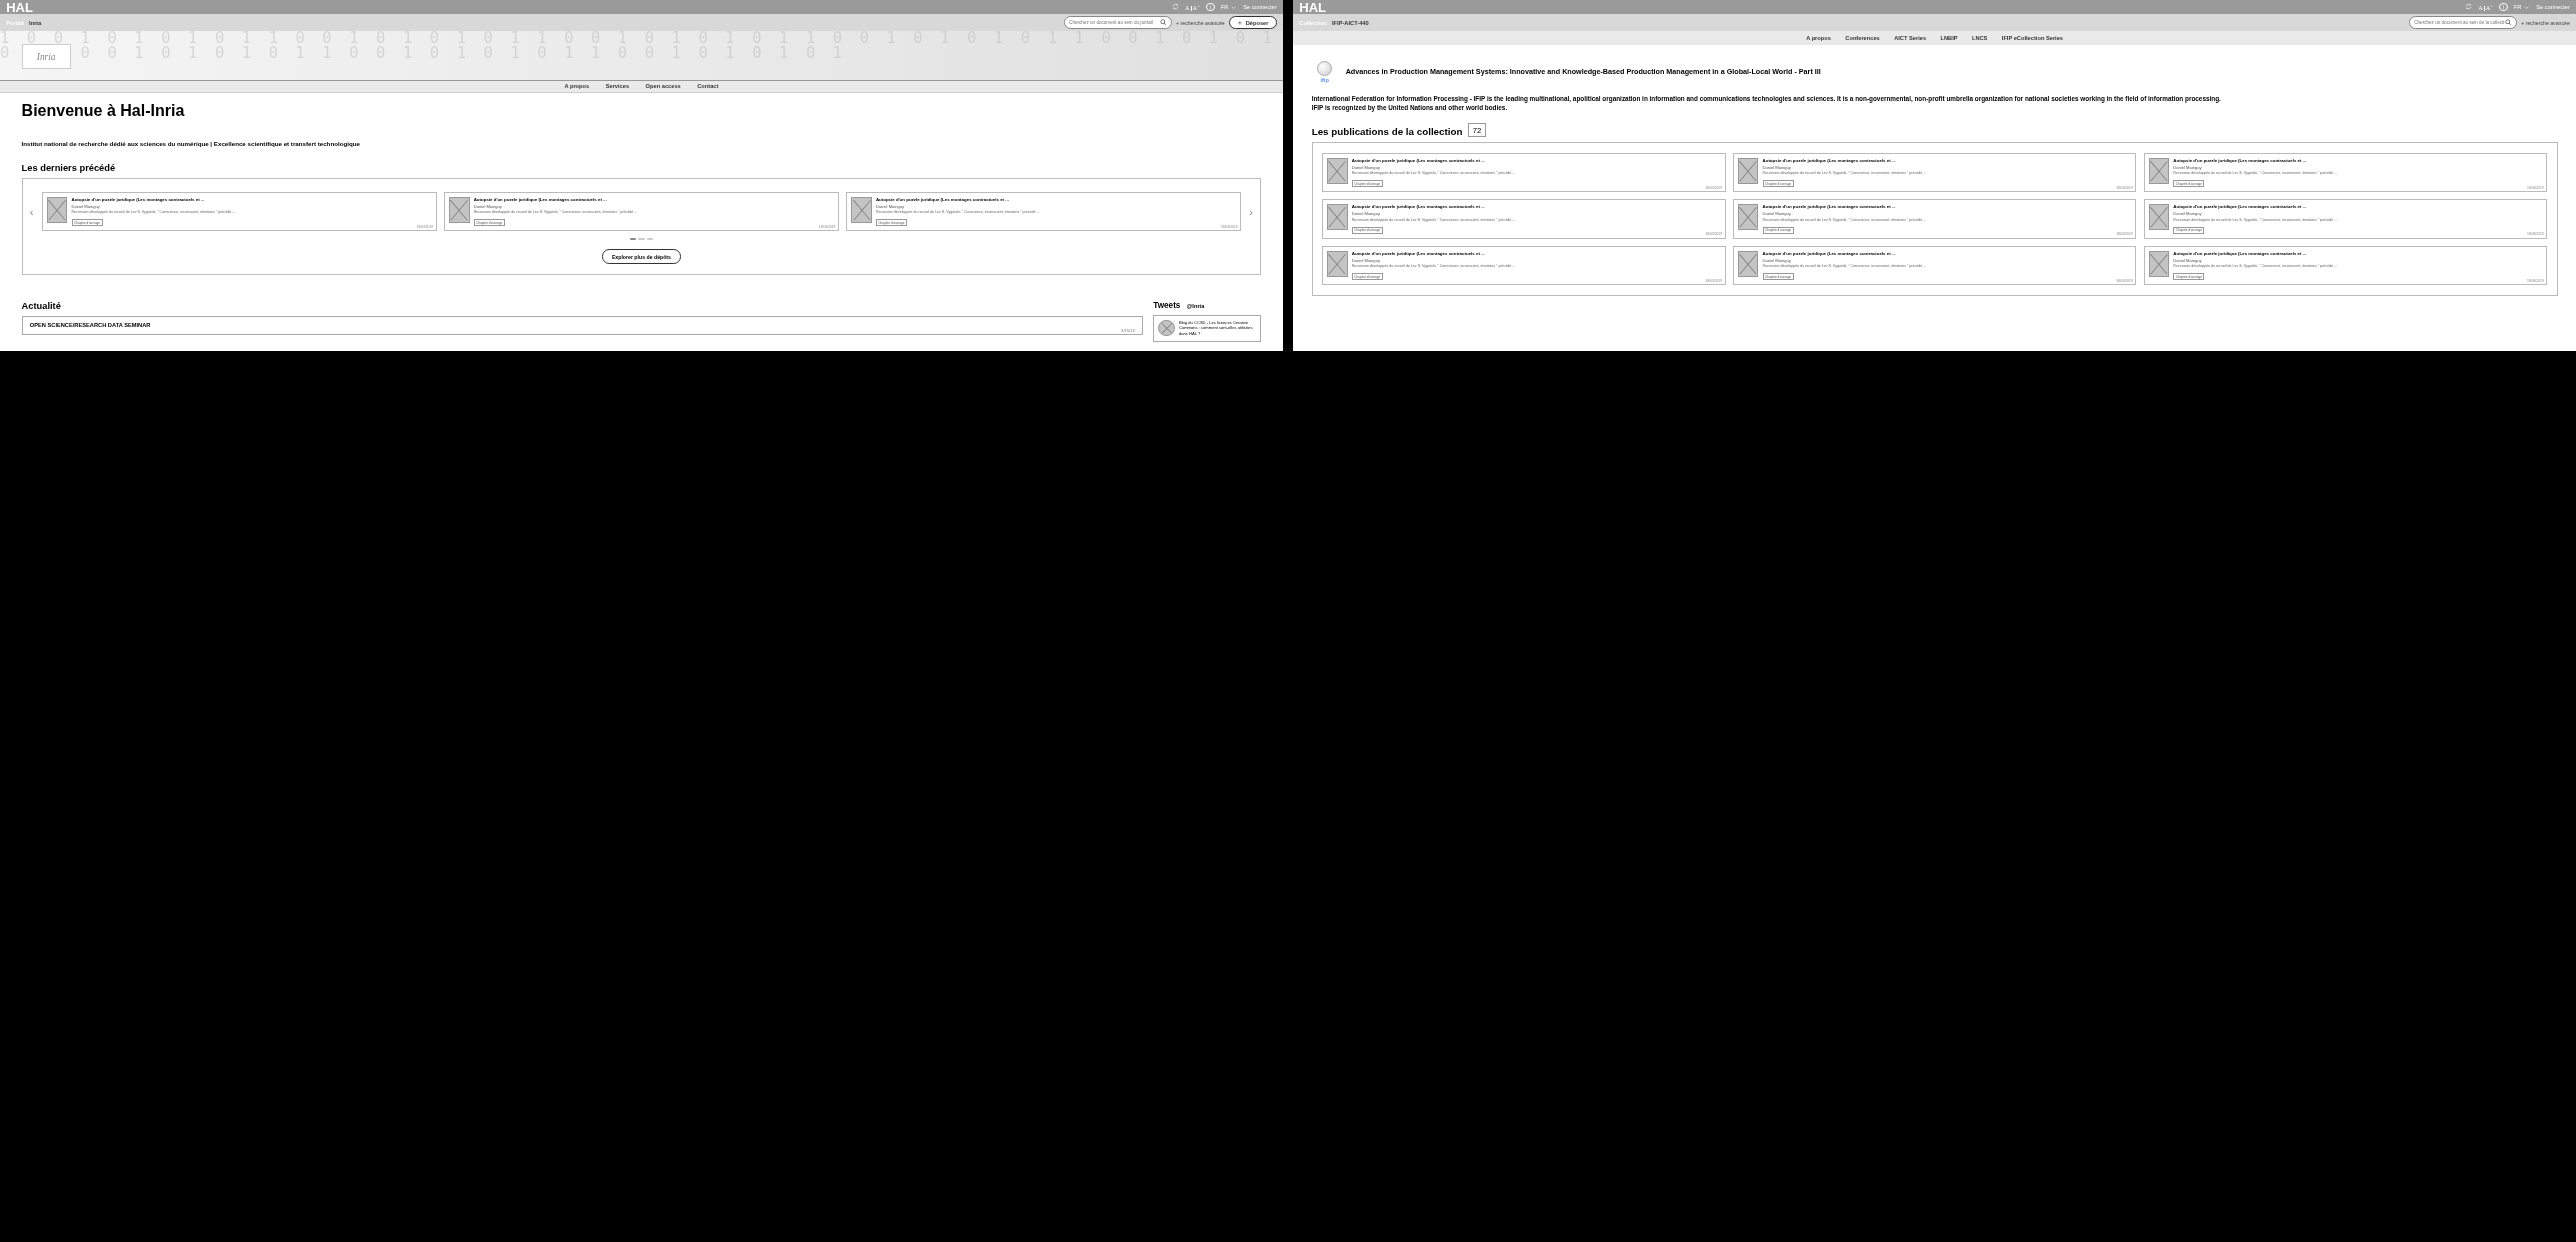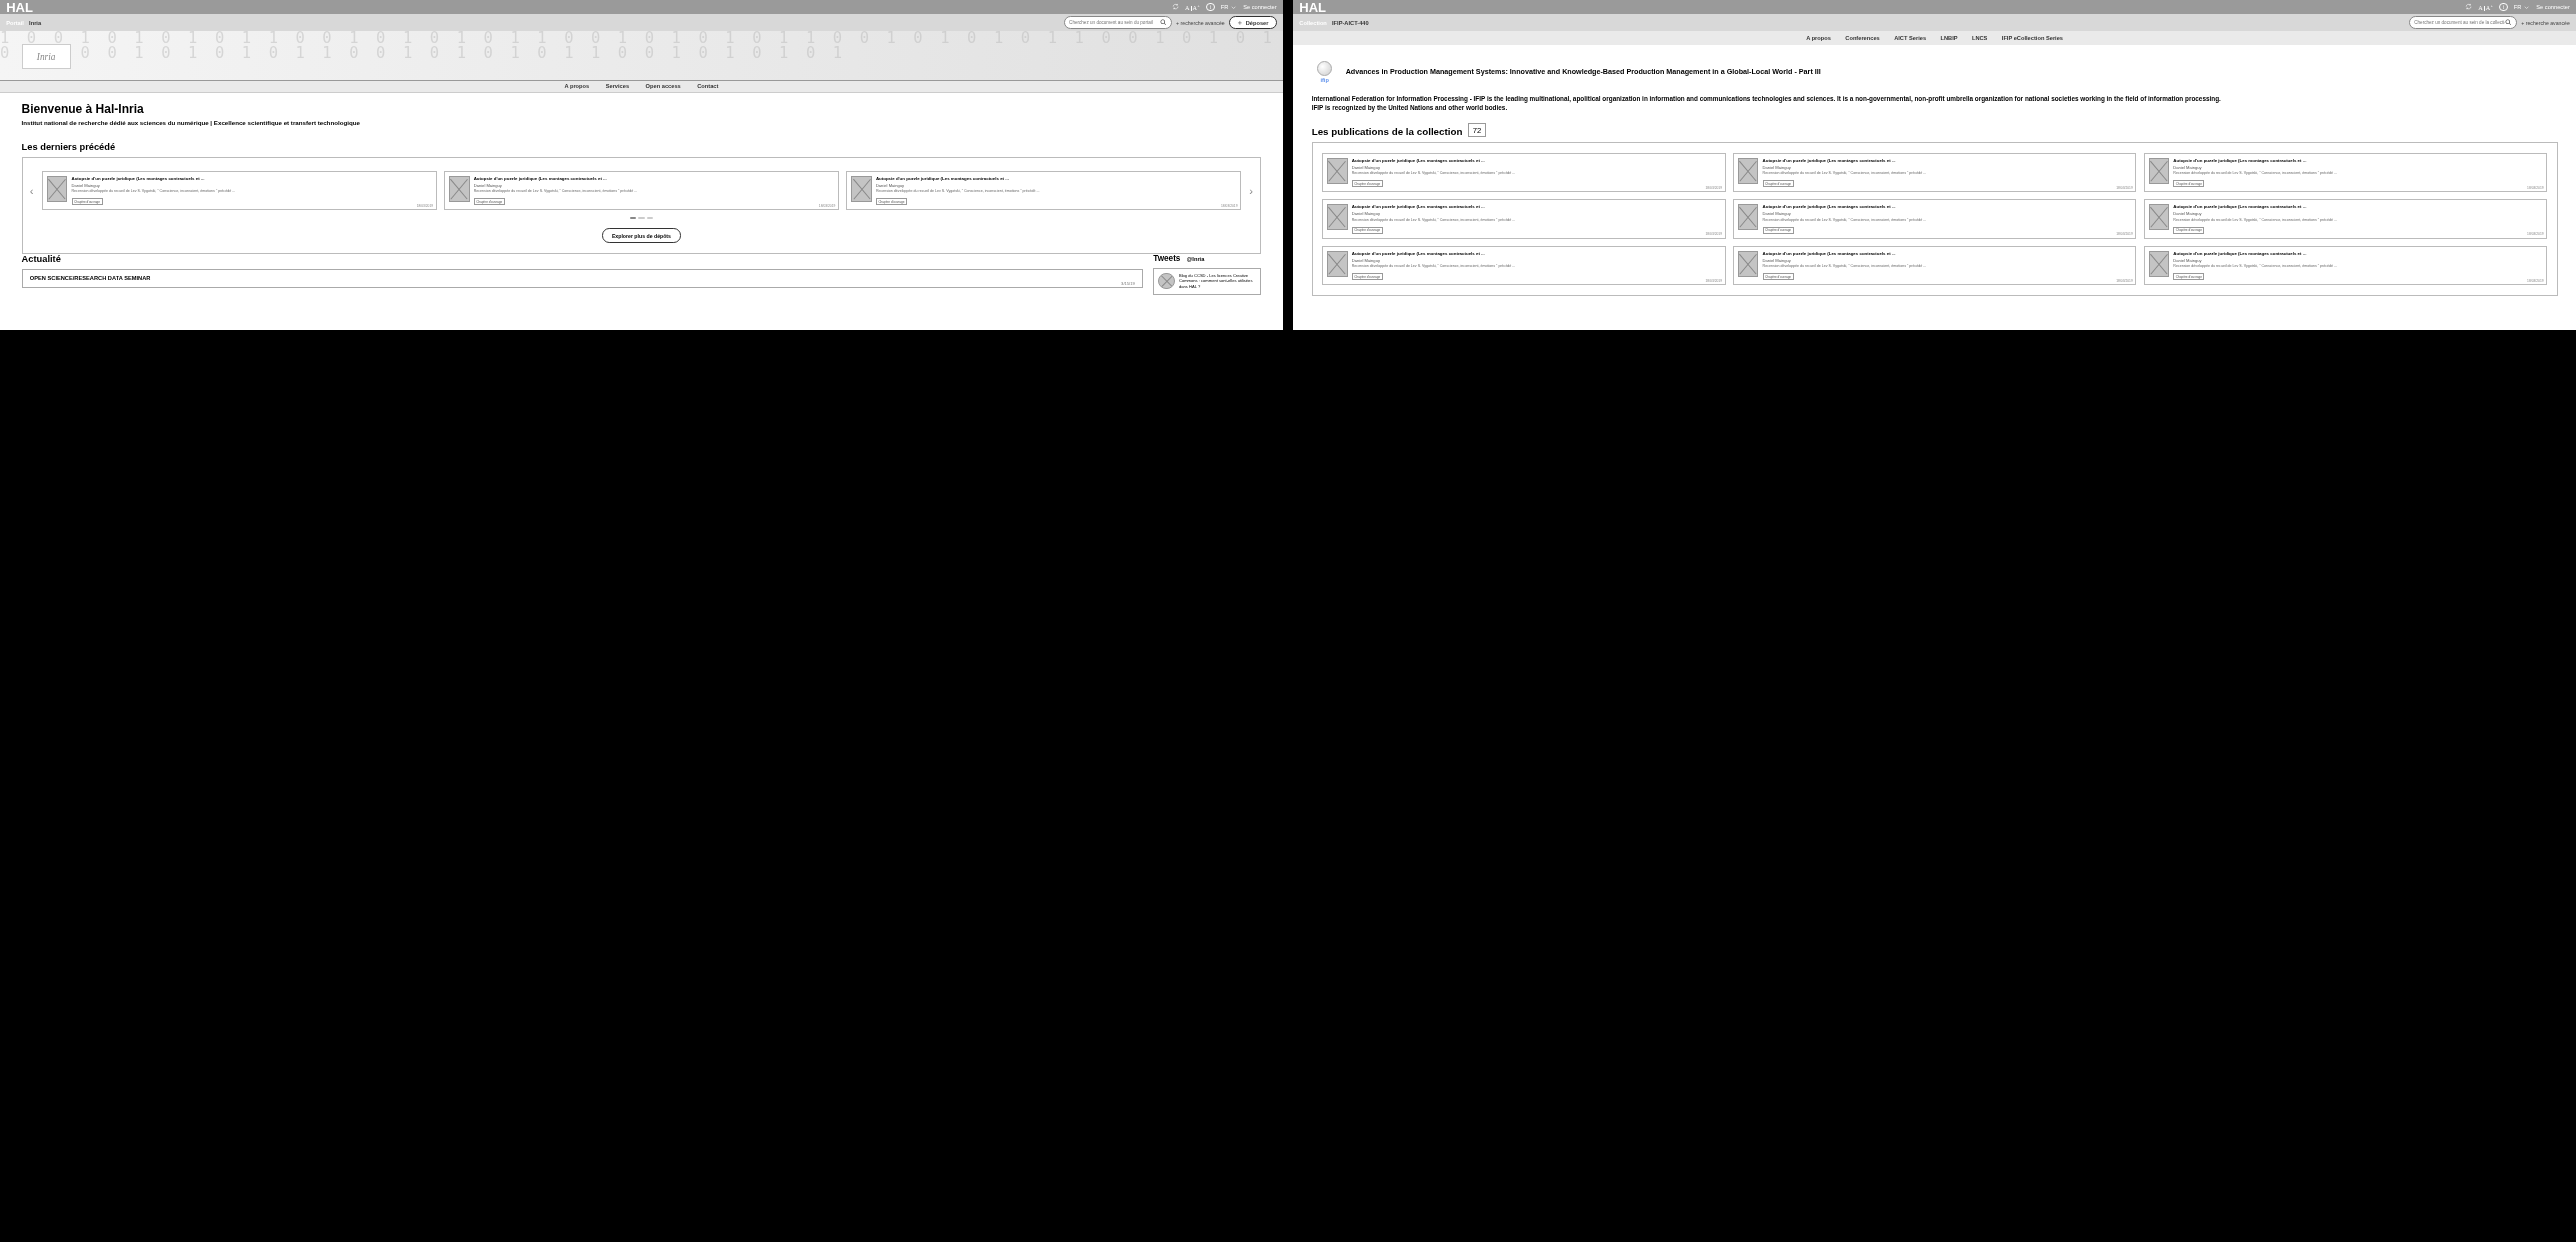--- a/index.html
+++ b/index.html
@@ -20,21 +20,21 @@
 .search-box svg{width:6.7px;height:6.7px;fill:#333}
 .adv-search{font-size:5.2px;color:#444}
 .deposit-btn{background:#fff;border:0.5px solid #333;border-radius:7.2px;height:12.4px;padding:0 7.2px;display:flex;align-items:center;gap:3.1px;font-size:5.7px;font-weight:bold;color:#333;cursor:pointer}
 .deposit-btn svg{width:5.7px;height:5.7px;stroke:#333;stroke-width:2}
 .digital-banner{height:49px;background:linear-gradient(to right,#f5f5f5,#e0e0e0);position:relative;overflow:hidden}
 .digital-banner::before{content:"1 0 0 1 0 1 0 1 0 1 1 0 0 1 0 1 0 1 0 1 1 0 0 1 0 1 0 1 0 1 1 0 0 1 0 1 0 1 0 1 1 0 0 1 0 1 0 1 0 1 1 0 0 1 0 1 0 1 0 1 1 0 0 1 0 1 0 1 0 1 1 0 0 1 0 1 0 1 0 1";position:absolute;top:0;left:0;right:0;font-size:15.5px;color:#bbb;letter-spacing:4.1px;line-height:1;white-space:pre-wrap;opacity:.5;font-family:monospace}
 .inria-logo{position:absolute;left:21.6px;top:13.4px;width:49px;height:25px;background:#fff;border:0.5px solid #ccc;display:flex;align-items:center;justify-content:center;color:#888;font-style:italic;font-size:9.3px;font-family:cursive}
 .nav-tabs{background:#eaeaea;border-top:0.5px solid #999;border-bottom:0.5px solid #ccc;height:13px;display:flex;align-items:center;justify-content:center;gap:16.5px;font-size:5.7px;font-weight:bold;color:#333}
 .nav-tabs span{cursor:pointer}
 .content{padding:9.3px 21.6px;flex:1}
-.welcome{font-size:12px;font-weight:bold;margin-bottom:3px}
+.welcome{font-size:16px;font-weight:bold;margin-bottom:20px}
 .subtitle{font-size:6.2px;font-weight:bold;margin-bottom:14.4px;line-height:1.4}
 .section-title{font-size:9.3px;font-weight:bold;margin-bottom:5.2px}
 .carousel-box{border:0.5px solid #bbb;padding:12.4px 7.2px 9.3px;position:relative}
 .carousel-row{display:flex;gap:8.2px;align-items:center}
 .chev{font-size:11.3px;color:#888;cursor:pointer;font-weight:300}
 .cards{display:flex;gap:7.2px;flex:1}
 .card{border:0.5px solid #bbb;padding:4.1px;display:flex;gap:4.1px;flex:1;position:relative}
 .thumb{width:20.6px;height:26px;background:#c4c4c4;border:0.5px solid #999;position:relative;flex-shrink:0}
 .thumb::before,.thumb::after{content:"";position:absolute;background:#888;height:0.5px;width:141%;top:50%;left:50%}
 .thumb::before{transform:translate(-50%,-50%) rotate(50deg)}
@@ -42,21 +42,21 @@
 .card-body{flex:1;min-width:0}
 .card-title{font-size:4.4px;font-weight:bold;line-height:1.2;margin-bottom:1.5px}
 .card-author{font-size:4.1px;color:#555;margin-bottom:1.5px}
 .card-desc{font-size:3.6px;color:#666;line-height:1.2;margin-bottom:2.1px}
 .card-tag{font-size:3.1px;border:0.5px solid #999;padding:0.5px 1.5px;display:inline-block;color:#555}
 .card-date{position:absolute;bottom:1.5px;right:2.6px;font-size:3.3px;color:#888}
 .dots{display:flex;justify-content:center;gap:2.6px;margin-top:7.2px}
 .dot{width:6.2px;height:1.5px;background:#ccc;border-radius:1px}
 .dot.active{background:#888}
 .explore-btn{display:block;margin:9.3px auto 0;border:0.5px solid #333;background:#fff;border-radius:7.2px;padding:3.6px 9.3px;font-size:5.2px;font-weight:bold;cursor:pointer}
-.bottom-row{display:flex;gap:10.3px;margin-top:0}
+.bottom-row{display:flex;gap:10.3px;margin-top:26px}
 .news-col{flex:1}
 .tweets-col{width:108px}
 .tweets-head{font-size:8.2px;font-weight:bold}
 .tweets-handle{font-size:5.7px;font-weight:bold;margin-left:4.1px}
 .news-item{border:0.5px solid #aaa;padding:5.2px 7.2px 1px;margin-top:5.2px}
 .news-title{font-size:5.7px;font-weight:bold}
 .news-date{font-size:4.1px;color:#777;text-align:right}
 .tweet-box{border:0.5px solid #aaa;padding:4.1px;display:flex;gap:4.1px;margin-top:5.2px}
 .avatar{width:16.5px;height:16.5px;border-radius:50%;background:#c4c4c4;border:0.5px solid #999;flex-shrink:0;position:relative;overflow:hidden}
 .avatar::before,.avatar::after{content:"";position:absolute;background:#888;height:0.5px;width:141%;top:50%;left:50%}

